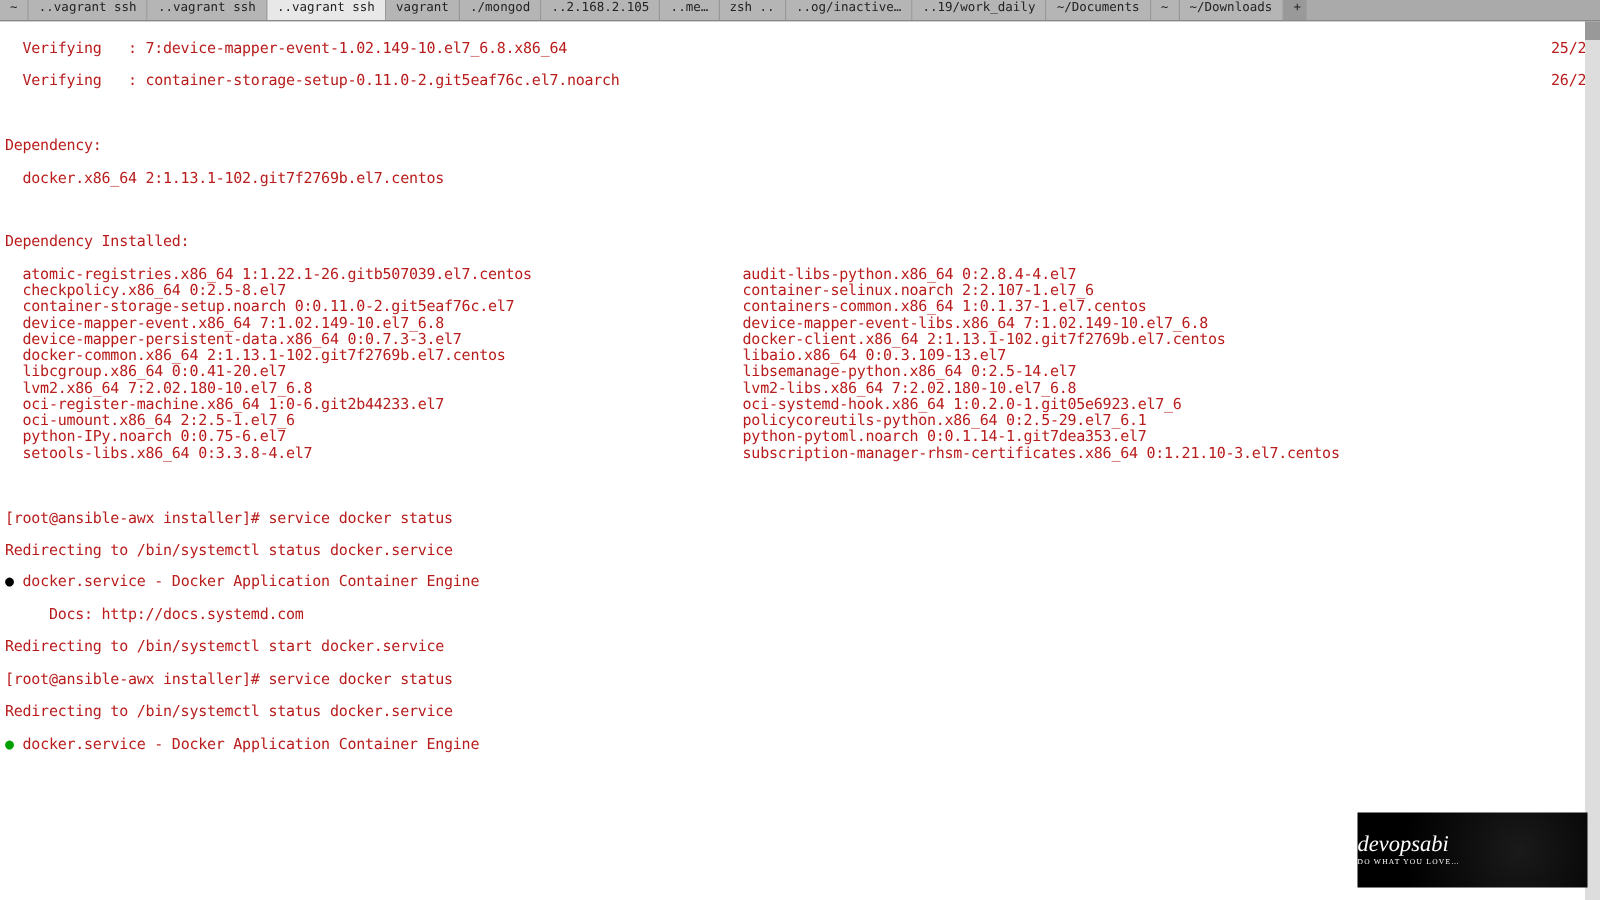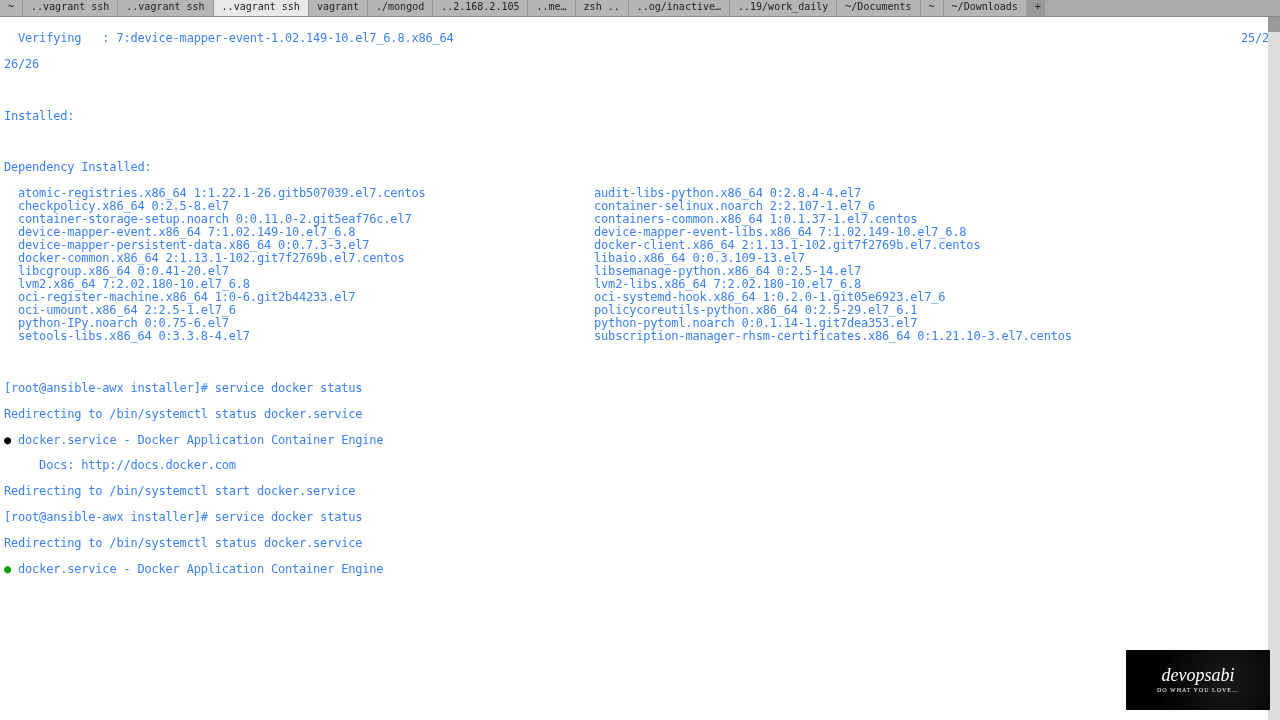--- a/index.html
+++ b/index.html
@@ -4,25 +4,25 @@
 <style>
 *{margin:0;padding:0;box-sizing:border-box}
 body{background:#000;font-family:Menlo,Monaco,Consolas,monospace;font-size:12px;line-height:1.08;overflow:hidden;width:1280px;height:720px}
 .tabs{background:#aaa;height:17px;display:flex;font-size:10px;color:#222;border-bottom:1px solid #888}
 .tab{padding:2px 8px;border-right:1px solid #999;white-space:nowrap;overflow:hidden;background:#b5b5b5}
 .tab.active{background:#e8e8e8}
 .tab.fill{flex:1}
 .tab.plus{width:18px;text-align:center;background:#999}
 .sb{width:12px;background:#ddd;position:absolute;right:0;top:17px;bottom:0}
 .thumb{background:#999;width:12px;height:15px;position:absolute;top:0}
-.term{background:#fff;color:#3b82f6;padding:2px 4px;height:703px;overflow:hidden;white-space:pre;font-size:12px;letter-spacing:-0.2px}
+.term{background:#fff;color:#b91c1c;padding:2px 4px;height:703px;overflow:hidden;white-space:pre;font-size:12px;letter-spacing:-0.2px}
 .r{display:flex;justify-content:space-between}
 .bul::before{content:"● ";color:#000}
 .gbul::before{content:"● ";color:#00a000}
-.logo{position:absolute;right:10px;bottom:10px;width:144px;height:60px;background:radial-gradient(circle at 70% 50%,#1a1a1a 0%,#000 70%);color:#fff;display:flex;align-items:center;justify-content:center;flex-direction:column;font-family:Georgia,serif}
+.logo{position:absolute;right:10px;bottom:10px;width:184px;height:60px;background:radial-gradient(circle at 70% 50%,#1a1a1a 0%,#000 70%);color:#fff;display:flex;justify-content:center;flex-direction:column;font-family:Georgia,serif}
 .logo-t{font-size:18px;font-style:italic}
 .logo-s{font-size:6px;letter-spacing:1px;margin-top:2px}
 </style>
 </head>
 <body>
 
 <div class="tabs">
   <div class="tab">~</div>
   <div class="tab">..vagrant ssh</div>
   <div class="tab">..vagrant ssh</div>
@@ -35,31 +35,32 @@
   <div class="tab">..og/inactive…</div>
   <div class="tab">..19/work_daily</div>
   <div class="tab">~/Documents</div>
   <div class="tab">~</div>
   <div class="tab">~/Downloads</div>
   <div class="tab plus">+</div>
 </div>
 
 <div class="term">
 <div class="r"><span>  Verifying   : 7:device-mapper-event-1.02.149-10.el7_6.8.x86_64</span><span>25/26</span></div>
-<div class="r"><span>26/26</span></div>
+<div class="r"><span>  Verifying   : container-storage-setup-0.11.0-2.git5eaf76c.el7.noarch</span><span>26/26</span></div>
 <div>&nbsp;</div>
-<div>Installed:</div>
+<div>Dependency:</div>
+<div>  docker.x86_64 2:1.13.1-102.git7f2769b.el7.centos</div>
 <div>&nbsp;</div>
 <div>Dependency Installed:</div>
 <div id="deps"><div>  atomic-registries.x86_64 1:1.22.1-26.gitb507039.el7.centos                        audit-libs-python.x86_64 0:2.8.4-4.el7</div><div>  checkpolicy.x86_64 0:2.5-8.el7                                                    container-selinux.noarch 2:2.107-1.el7_6</div><div>  container-storage-setup.noarch 0:0.11.0-2.git5eaf76c.el7                          containers-common.x86_64 1:0.1.37-1.el7.centos</div><div>  device-mapper-event.x86_64 7:1.02.149-10.el7_6.8                                  device-mapper-event-libs.x86_64 7:1.02.149-10.el7_6.8</div><div>  device-mapper-persistent-data.x86_64 0:0.7.3-3.el7                                docker-client.x86_64 2:1.13.1-102.git7f2769b.el7.centos</div><div>  docker-common.x86_64 2:1.13.1-102.git7f2769b.el7.centos                           libaio.x86_64 0:0.3.109-13.el7</div><div>  libcgroup.x86_64 0:0.41-20.el7                                                    libsemanage-python.x86_64 0:2.5-14.el7</div><div>  lvm2.x86_64 7:2.02.180-10.el7_6.8                                                 lvm2-libs.x86_64 7:2.02.180-10.el7_6.8</div><div>  oci-register-machine.x86_64 1:0-6.git2b44233.el7                                  oci-systemd-hook.x86_64 1:0.2.0-1.git05e6923.el7_6</div><div>  oci-umount.x86_64 2:2.5-1.el7_6                                                   policycoreutils-python.x86_64 0:2.5-29.el7_6.1</div><div>  python-IPy.noarch 0:0.75-6.el7                                                    python-pytoml.noarch 0:0.1.14-1.git7dea353.el7</div><div>  setools-libs.x86_64 0:3.3.8-4.el7                                                 subscription-manager-rhsm-certificates.x86_64 0:1.21.10-3.el7.centos</div></div>
 <div>&nbsp;</div>
 <div class="r"><span>[root@ansible-awx installer]# service docker status</span><span>|</span></div>
 <div>Redirecting to /bin/systemctl status docker.service</div>
 <div class="bul"><span>docker.service - Docker Application Container Engine</span></div>
-<div>     Docs: http://docs.docker.com</div>
+<div>     Docs: http://docs.systemd.com</div>
 <div>Redirecting to /bin/systemctl start docker.service</div>
 <div class="r"><span>[root@ansible-awx installer]# service docker status</span><span>|</span></div>
 <div>Redirecting to /bin/systemctl status docker.service</div>
 <div class="gbul"><span>docker.service - Docker Application Container Engine</span></div>
 
 
 
 
 
 

